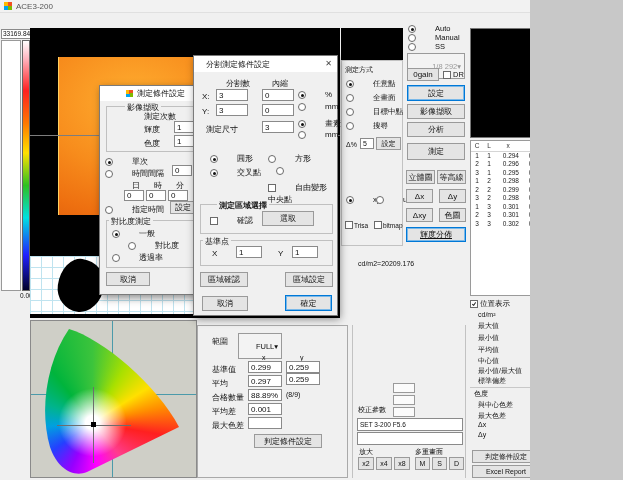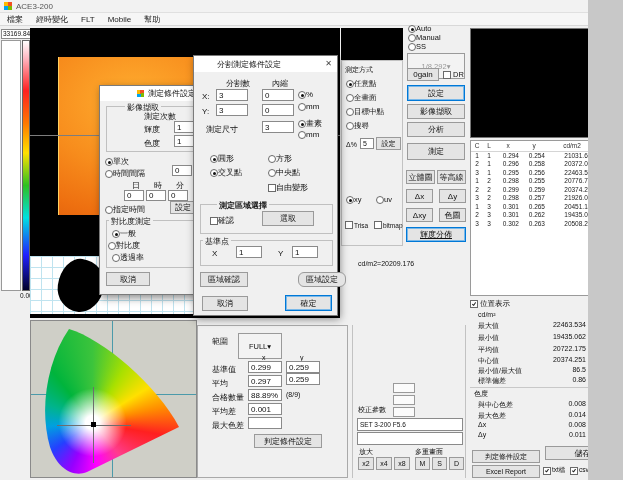--- a/index.html
+++ b/index.html
@@ -1,49 +1,49 @@
 <!DOCTYPE html>
 <html><head>
 <meta charset="utf-8">
 <style>
   * { margin:0; padding:0; box-sizing:border-box; }
   body { background:#c8c8c8; font-family:"Liberation Sans", sans-serif; }
-  .screen { position:relative; width:588px; height:480px; background:#f0f0f0; overflow:hidden;
+  .screen { position:relative; width:530px; height:480px; background:#f0f0f0; overflow:hidden;
             font-family:"Liberation Sans", sans-serif; color:#111; }
   .abs { position:absolute; }
   .lbl { position:absolute; font-size:8px; white-space:nowrap; color:#111; }
   .lbl7 { position:absolute; font-size:7px; white-space:nowrap; color:#111; }
   .btn { position:absolute; background:#e4e4e4; border:1px solid #9a9a9a; font-size:8px;
          display:flex; align-items:center; justify-content:center; white-space:nowrap; color:#111; }
   .btn.focus { border:1px solid #0078d7; box-shadow: inset 0 0 0 1px #7ab8e8; }
   .inp { position:absolute; background:#fff; border:1px solid #8a8a8a; font-size:8px; padding:0 2px;
          font-family:"Liberation Sans", sans-serif; color:#111; }
   .grp { position:absolute; border:1px solid #c0c0c0; }
   .grp-label { position:absolute; top:-5px; background:#f0f0f0; padding:0 2px; font-size:8px; white-space:nowrap; }
-  .opt { position:absolute; display:flex; align-items:center; gap:0; font-size:8px; white-space:nowrap; }
+  .opt { position:absolute; display:flex; align-items:center; gap:19px; font-size:8px; white-space:nowrap; }
   .radio { width:8px; height:8px; border:1px solid #6a6a6a; border-radius:50%; background:#fff;
            display:inline-block; position:relative; flex:0 0 auto; }
   .radio.on::after { content:""; position:absolute; left:2px; top:2px; width:3px; height:3px;
                      border-radius:50%; background:#111; }
   .check { width:8px; height:8px; border:1px solid #6a6a6a; background:#fff; display:inline-block;
            position:relative; flex:0 0 auto; }
   .check.on::after { content:""; position:absolute; inset:1px; background:#222;
                      clip-path:polygon(12% 46%, 0 66%, 45% 100%, 100% 18%, 82% 2%, 42% 60%); }
   .dropdown { position:absolute; background:#f3f3f3; border:1px solid #9a9a9a; font-size:7.5px;
-              display:flex; align-items:center; padding:12px 3px; justify-content:center; }
+              display:flex; align-items:center; padding:12px 3px; justify-content:flex-end; }
   .titlebar { position:absolute; left:0; top:0; width:623px; height:13px; background:#f2f2f2;
               border-bottom:1px solid #e0e0e0; display:flex; align-items:center; gap:4px; padding-left:4px; }
   .app-icon { width:8px; height:8px;
               background:conic-gradient(#f25022 0 90deg, #7fba00 90deg 180deg, #00a4ef 180deg 270deg, #ffb900 270deg 360deg); }
   .menubar { position:absolute; left:0; top:13px; width:623px; height:13px; background:#f6f6f6;
              border-bottom:1px solid #d8d8d8; display:flex; align-items:center; gap:13px; padding-left:7px; }
   .menu-item { font-size:8px; color:#222; }
   .dialog { position:absolute; background:#f0f0f0; border:1px solid #7a7a7a; box-shadow:2px 3px 8px rgba(0,0,0,.45); }
   .dlg-title { position:absolute; left:0; top:0; right:0; height:15px; background:#fff;
-               display:flex; align-items:center; font-size:8px; padding-left:23px; gap:4px; }
+               display:flex; align-items:center; font-size:8px; padding-left:12px; gap:4px; }
   .dlg-close { position:absolute; right:0; top:0; width:17px; height:15px; display:flex; align-items:center;
                justify-content:center; font-size:8px; color:#444; }
   .stat-row { position:absolute; left:470px; width:152px; height:10px; font-size:7px; }
   .stat-label { position:absolute; left:8px; top:0; white-space:nowrap; }
   .stat-value { position:absolute; right:36px; top:0; }
   .stat-box { position:absolute; right:3px; top:-1px; width:26px; height:10px; border:1px solid #9a9a9a; background:#fbfbfb; }
   .datatable { position:absolute; left:470px; top:140px; width:152px; height:156px; background:#fff;
                border:1px solid #9a9a9a; overflow:hidden; }
   .datatable table { border-collapse:collapse; width:100%; font-size:6.5px; table-layout:fixed; }
   .datatable th { font-weight:normal; height:10px; border-bottom:1px solid #d5d5d5; color:#333; text-align:center; }
@@ -76,27 +76,20 @@
 </head>
 <body>
 
 <div class="screen">
 
   <div class="titlebar">
     <span class="app-icon"></span>
     <span style="font-size:8px;color:#555;">ACE3-200</span>
   </div>
 
-  <div class="menubar">
-    <span class="menu-item">檔案</span>
-    <span class="menu-item">經時變化</span>
-    <span class="menu-item">FLT</span>
-    <span class="menu-item">Mobile</span>
-    <span class="menu-item">幫助</span>
-  </div>
 
   <div class="inp" style="left:1px;top:29px;width:47px;height:10px;font-size:6.5px;line-height:8px;padding:0 1px;">33169.844</div>
   <div class="abs" style="left:1px;top:40px;width:20px;height:251px;background:#fff;border:1px solid #999;"></div>
   <div class="cbar-grad"></div>
   <div class="lbl" style="left:20px;top:292px;font-size:6.5px;">0.008</div>
 
   <div class="imgarea">
     <div class="orange-rect"></div>
     <div class="abs" style="left:0;top:107px;width:310px;height:1px;background:#7d7d7d;"></div>
     <div class="grid-strip">
@@ -439,21 +432,21 @@
       <span>指定時間</span>
       </label>
     <div class="btn" style="left:70px;top:115px;width:26px;height:13px;">設定</div>
     <div class="grp" style="left:6px;top:134px;width:92px;height:48px;">
       <span class="grp-label" style="left:2px;">對比度測定</span>
     </div>
     <label class="opt" style="left:12px;top:142px;">
       <span class="radio on"></span>
       <span>一般</span>
       </label>
-    <label class="opt" style="left:8px;top:154px;">
+    <label class="opt" style="left:28px;top:154px;">
       <span class="radio"></span>
       <span>對比度</span>
       </label>
     <label class="opt" style="left:12px;top:166px;">
       <span class="radio"></span>
       <span>透過率</span>
       </label>
     <div class="btn" style="left:6px;top:186px;width:44px;height:14px;">取消</div>
   </div>
 
@@ -493,21 +486,21 @@
       <span>圓形</span>
       </label>
     <label class="opt" style="left:74px;top:97px;">
       <span class="radio"></span>
       <span>方形</span>
       </label>
     <label class="opt" style="left:16px;top:111px;">
       <span class="radio on"></span>
       <span>交叉點</span>
       </label>
-    <label class="opt" style="left:74px;top:111px;">
+    <label class="opt" style="left:74px;top:111px;flex-direction:column;">
       <span class="radio"></span>
       <span>中央點</span>
       </label>
     <label class="opt" style="left:74px;top:126px;">
       <span class="check"></span>
       <span>自由變形</span>
       </label>
     <div class="grp" style="left:6px;top:148px;width:133px;height:30px;">
       <span class="grp-label" style="left:16px;font-weight:bold;">測定區域選擇</span>
     </div>
@@ -517,18 +510,18 @@
       </label>
     <div class="btn" style="left:68px;top:155px;width:52px;height:15px;">選取</div>
     <div class="grp" style="left:6px;top:184px;width:133px;height:26px;">
       <span class="grp-label" style="left:2px;">基準点</span>
     </div>
     <span class="lbl" style="left:18px;top:193px;">X</span>
     <input class="inp" style="left: 42px; top: 190px; width: 26px; height: 12px;" value="1">
     <span class="lbl" style="left:84px;top:193px;">Y</span>
     <input class="inp" style="left: 98px; top: 190px; width: 26px; height: 12px;" value="1">
     <div class="btn" style="left:6px;top:216px;width:48px;height:15px;">區域確認</div>
-    <div class="btn" style="left:104px;top:216px;width:48px;height:15px;border-radius:6px;">區域設定</div>
+    <div class="btn" style="left:91px;top:216px;width:48px;height:15px;">區域設定</div>
     <div class="btn" style="left:8px;top:240px;width:46px;height:15px;">取消</div>
     <div class="btn focus" style="left:91px;top:239px;width:47px;height:16px;">確定</div>
   </div>
 
 </div>
 
 </body></html>

